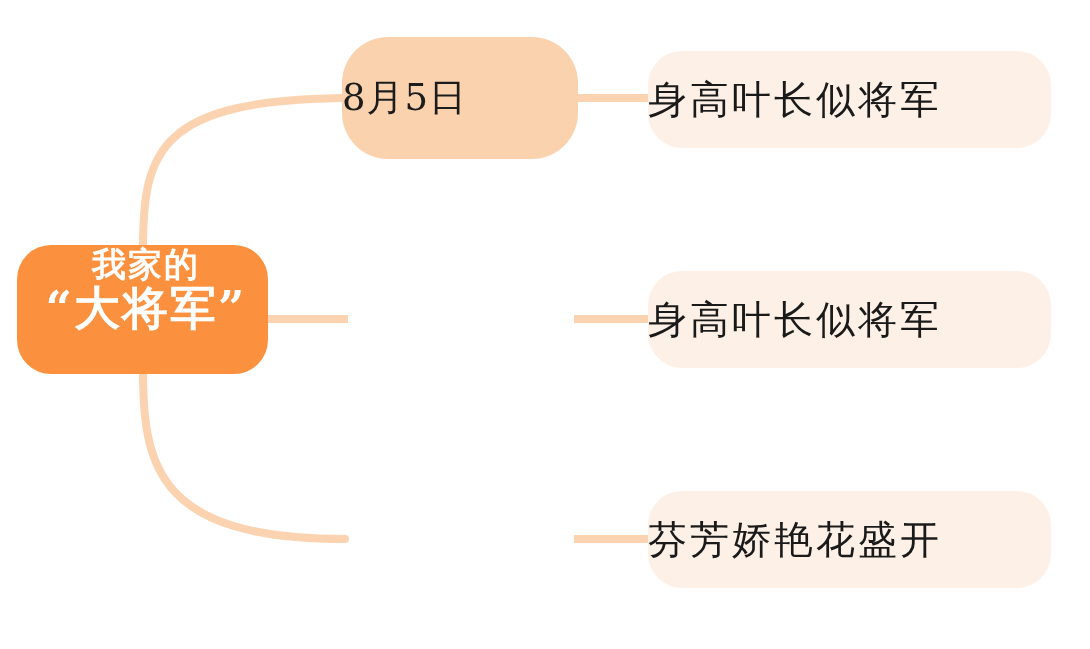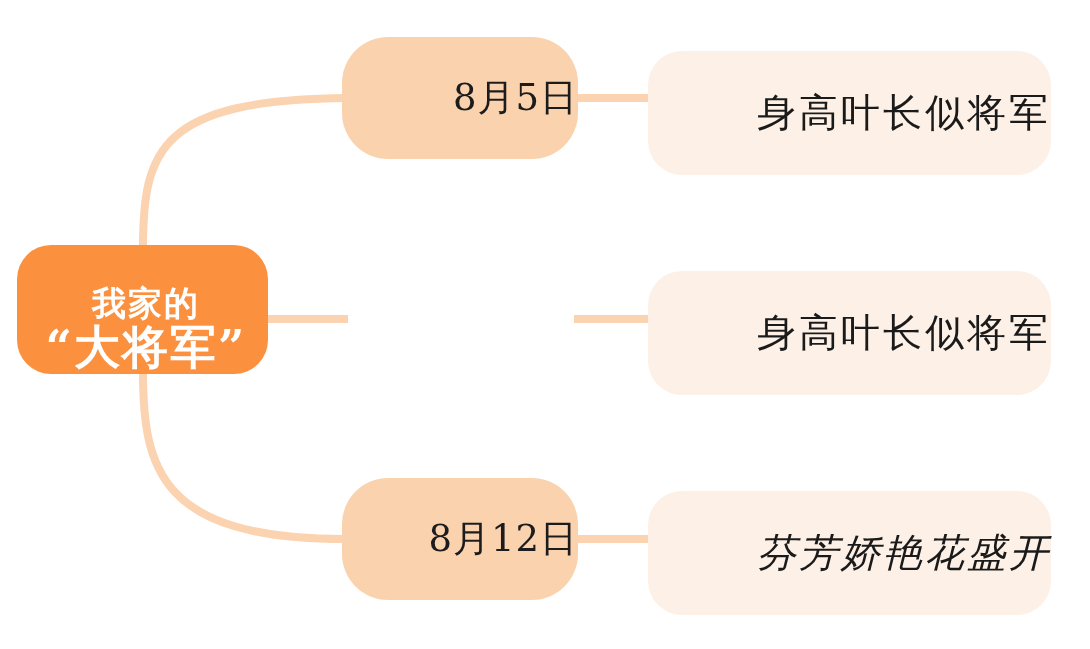--- a/index.html
+++ b/index.html
@@ -40,21 +40,21 @@
     top: 0;
     width: 1090px;
     height: 649px;
     z-index: 2;
   }
 
   .node {
     position: absolute;
     display: flex;
     align-items: center;
-    justify-content: flex-end;
+    justify-content: flex-start;
     box-sizing: border-box;
     text-align: center;
   }
 
   
   .root-node {
     left: 17px;
     top: 245px;
     width: 251px;
     height: 129px;
@@ -89,31 +89,31 @@
     white-space: nowrap;
   }
   .date-node.row-1 { top: 37px; }
   .date-node.row-2 { top: 258px; }
   .date-node.row-3 { top: 478px; }
 
   
   .leaf-node {
     left: 648px;
     width: 403px;
-    height: 124px;
+    height: 97px;
     background: #FDF0E6;
     border-radius: 34px;
     color: #1a1a1a;
     font-size: 39px;
     letter-spacing: 3px;
     white-space: nowrap;
   }
   .leaf-node.row-1 { top: 51px; }
   .leaf-node.row-2 { top: 271px; }
-  .leaf-node.row-3 { top: 491px; font-style: italic; }
+  .leaf-node.row-3 { top: 491px; }
 </style>
 </head>
 <body>
 
 <div id="mindmap">
 
   <svg id="connector-layer" viewBox="0 0 1090 649" width="1090" height="649" xmlns="http://www.w3.org/2000/svg">
 
     <path d="M 143 248 C 143 150 160 100 345 98" fill="none" stroke="#FBD3B0" stroke-width="8" stroke-linecap="round"></path>
 
@@ -137,21 +137,18 @@
       <span>8月5日</span>
     </div>
     <div class="node leaf-node row-1">
       <span>身高叶长似将军</span>
     </div>
 
     <div class="node leaf-node row-2">
       <span>身高叶长似将军</span>
     </div>
 
-    <div class="node date-node row-3">
-      <span>8月12日</span>
-    </div>
     <div class="node leaf-node row-3">
       <span>芬芳娇艳花盛开</span>
     </div>
 
   </div>
 </div>
 
 </body></html>

